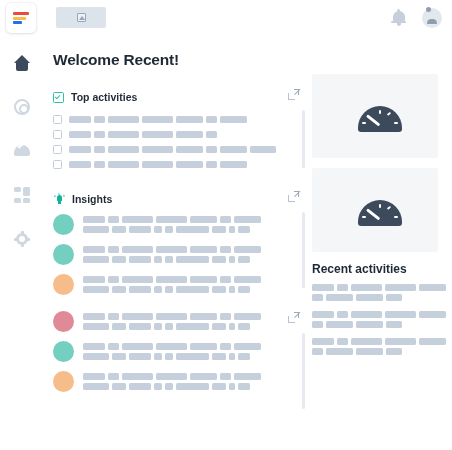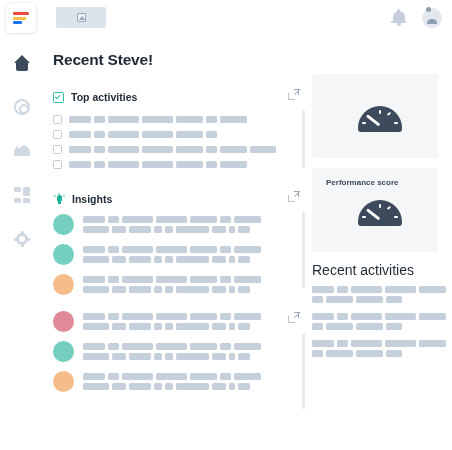--- a/index.html
+++ b/index.html
@@ -158,21 +158,21 @@
   .gauge-big { position:absolute; left:46px; top:32px; width:44px; height:30px; }
   .gauge-big .dial{ position:absolute;left:0;top:0;width:44px;height:22px;background:#3c4a5b;border-radius:22px 22px 0 0; }
   .gauge-big .foot{ position:absolute;left:0;top:22px;width:44px;height:4px;background:#3c4a5b;border-radius:0 0 3px 3px; }
   .gauge-big .needle{ position:absolute;left:9px;top:8px;width:16px;height:2.6px;background:#ffffff;border-radius:2px;transform:rotate(38deg);transform-origin:left center; }
   .gauge-big .tk{ position:absolute;background:#ffffff;border-radius:1px; }
   .gauge-big .tkL{ left:4px; top:16px; width:4px;height:2px; }
   .gauge-big .tkR{ right:4px; top:16px; width:4px;height:2px; }
   .gauge-big .tkT{ left:21px; top:4px; width:2px;height:4px; }
   .gauge-big .tkTR{ left:29px; top:6.5px; width:3.5px;height:2px; transform:rotate(-38deg); }
 
-  .recent-title { font-size:14px; font-weight:normal; color:#1f2a36; margin:6px 0 8px 0; }
+  .recent-title { font-size:12px; font-weight:bold; color:#1f2a36; margin:6px 0 8px 0; }
   .recent-group { margin-bottom:10px; display:flex; flex-direction:column; gap:3px; }
 </style>
 </head>
 <body>
 
 <div class="app">
 
   <div class="topbar">
     <div class="logo-tile">
       <span class="logo-bars">
@@ -228,21 +228,21 @@
           <i class="t t2"></i>
           <i class="t t3"></i>
           <i class="t t4"></i>
           <i class="ring"></i>
       </span>
     </div>
   </div>
 
   <div class="main">
 
-    <div class="welcome">Recent Steve!</div>
+    <div class="welcome">Welcome Recent!</div>
 
     <div class="col-left">
 
       <div class="section" id="sec-0">
         <div class="sec-head">
           <span class="ic-check"></span>
           <span class="sec-title">Top activities</span>
         </div>
         <div class="expand-ic">
           <span class="corner"></span>
@@ -491,21 +491,20 @@
             <span class="foot"></span>
           <span class="tk tkL"></span>
             <span class="tk tkR"></span>
             <span class="tk tkT"></span>
             <span class="tk tkTR"></span>
           <span class="needle"></span>
         </div>
       </div>
 
       <div class="card">
-        <div class="card-title">Performance score</div>
         <div class="gauge-big">
           <span class="dial"></span>
             <span class="foot"></span>
           <span class="tk tkL"></span>
             <span class="tk tkR"></span>
             <span class="tk tkT"></span>
             <span class="tk tkTR"></span>
           <span class="needle"></span>
         </div>
       </div>

